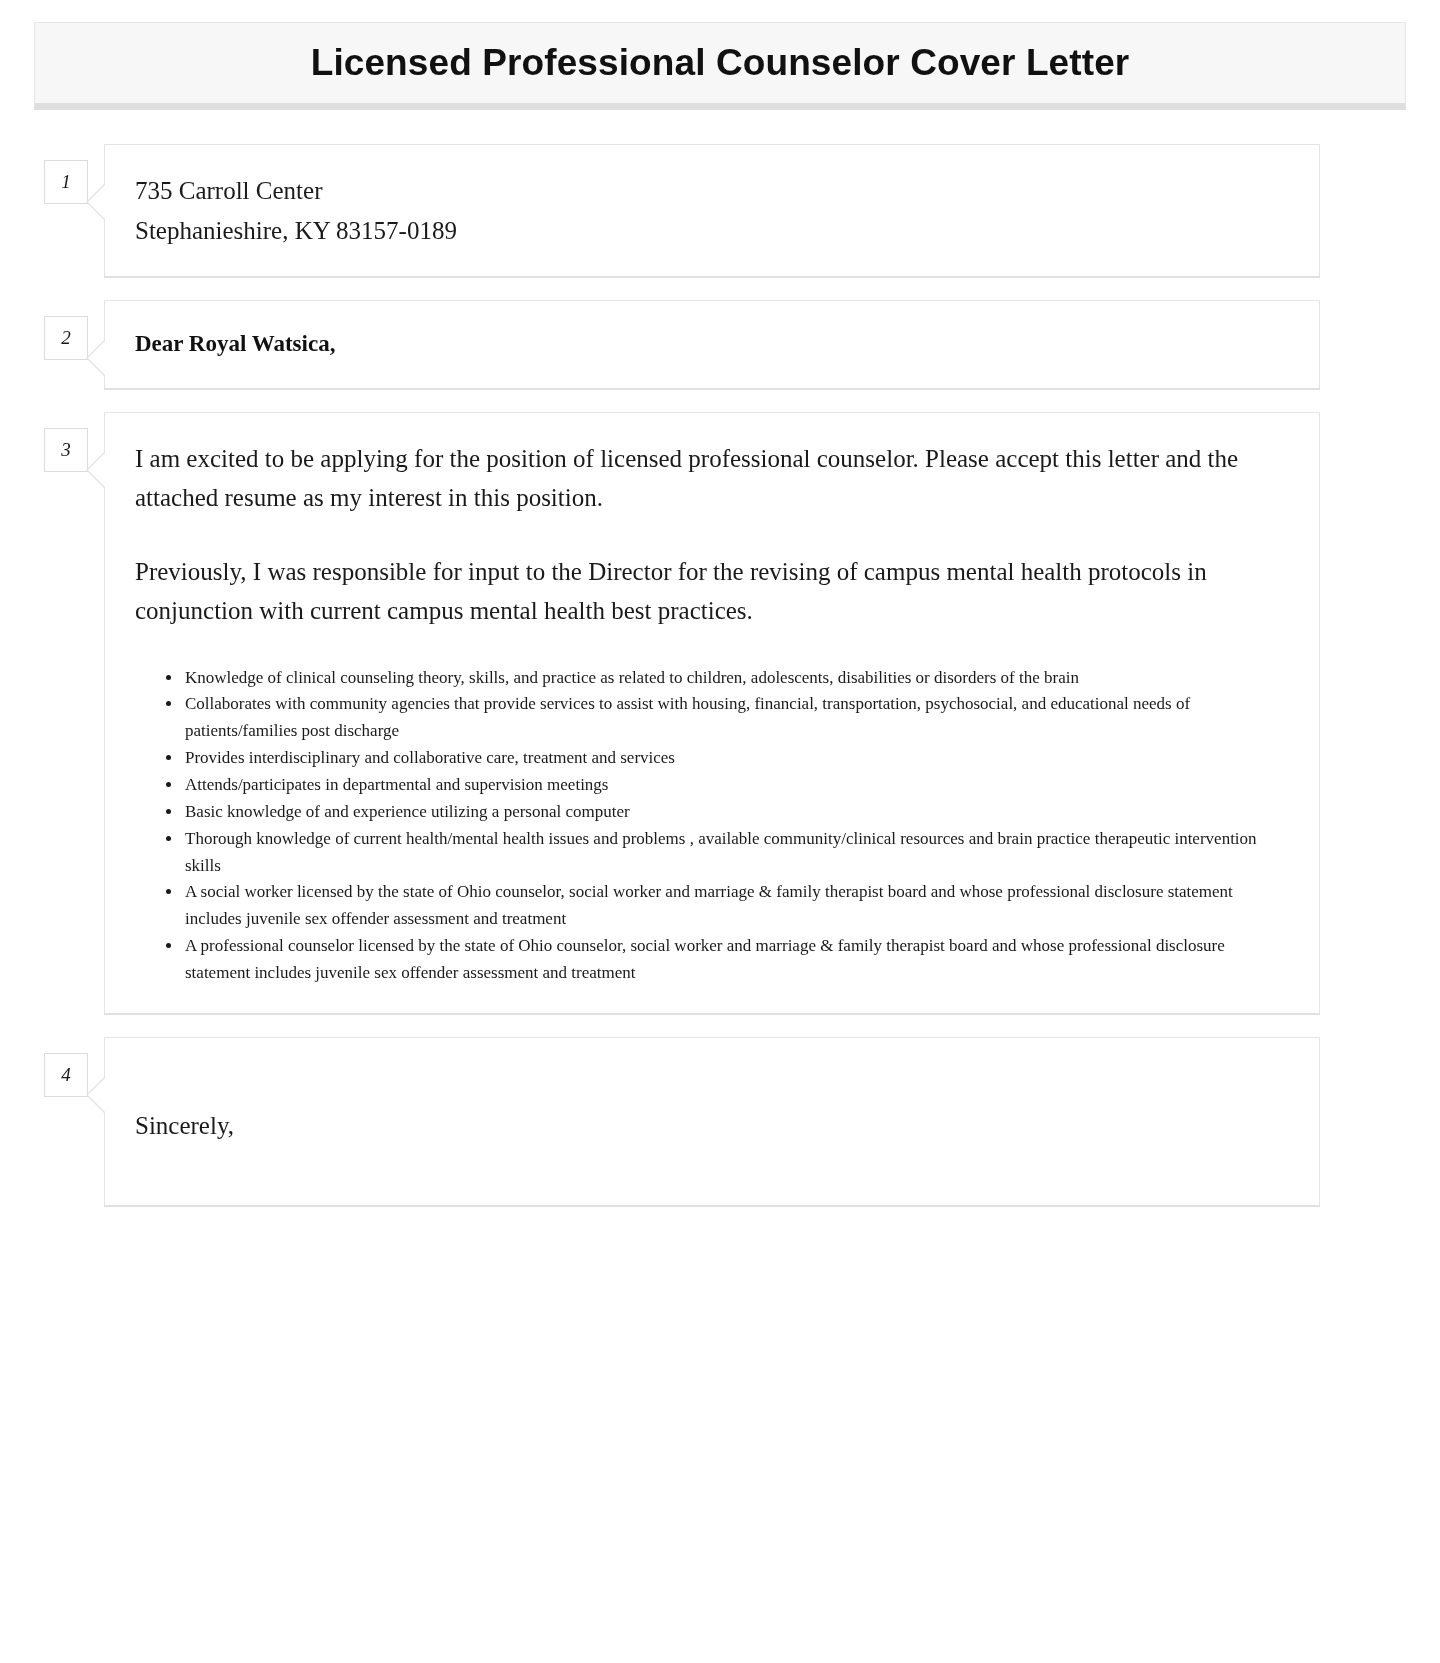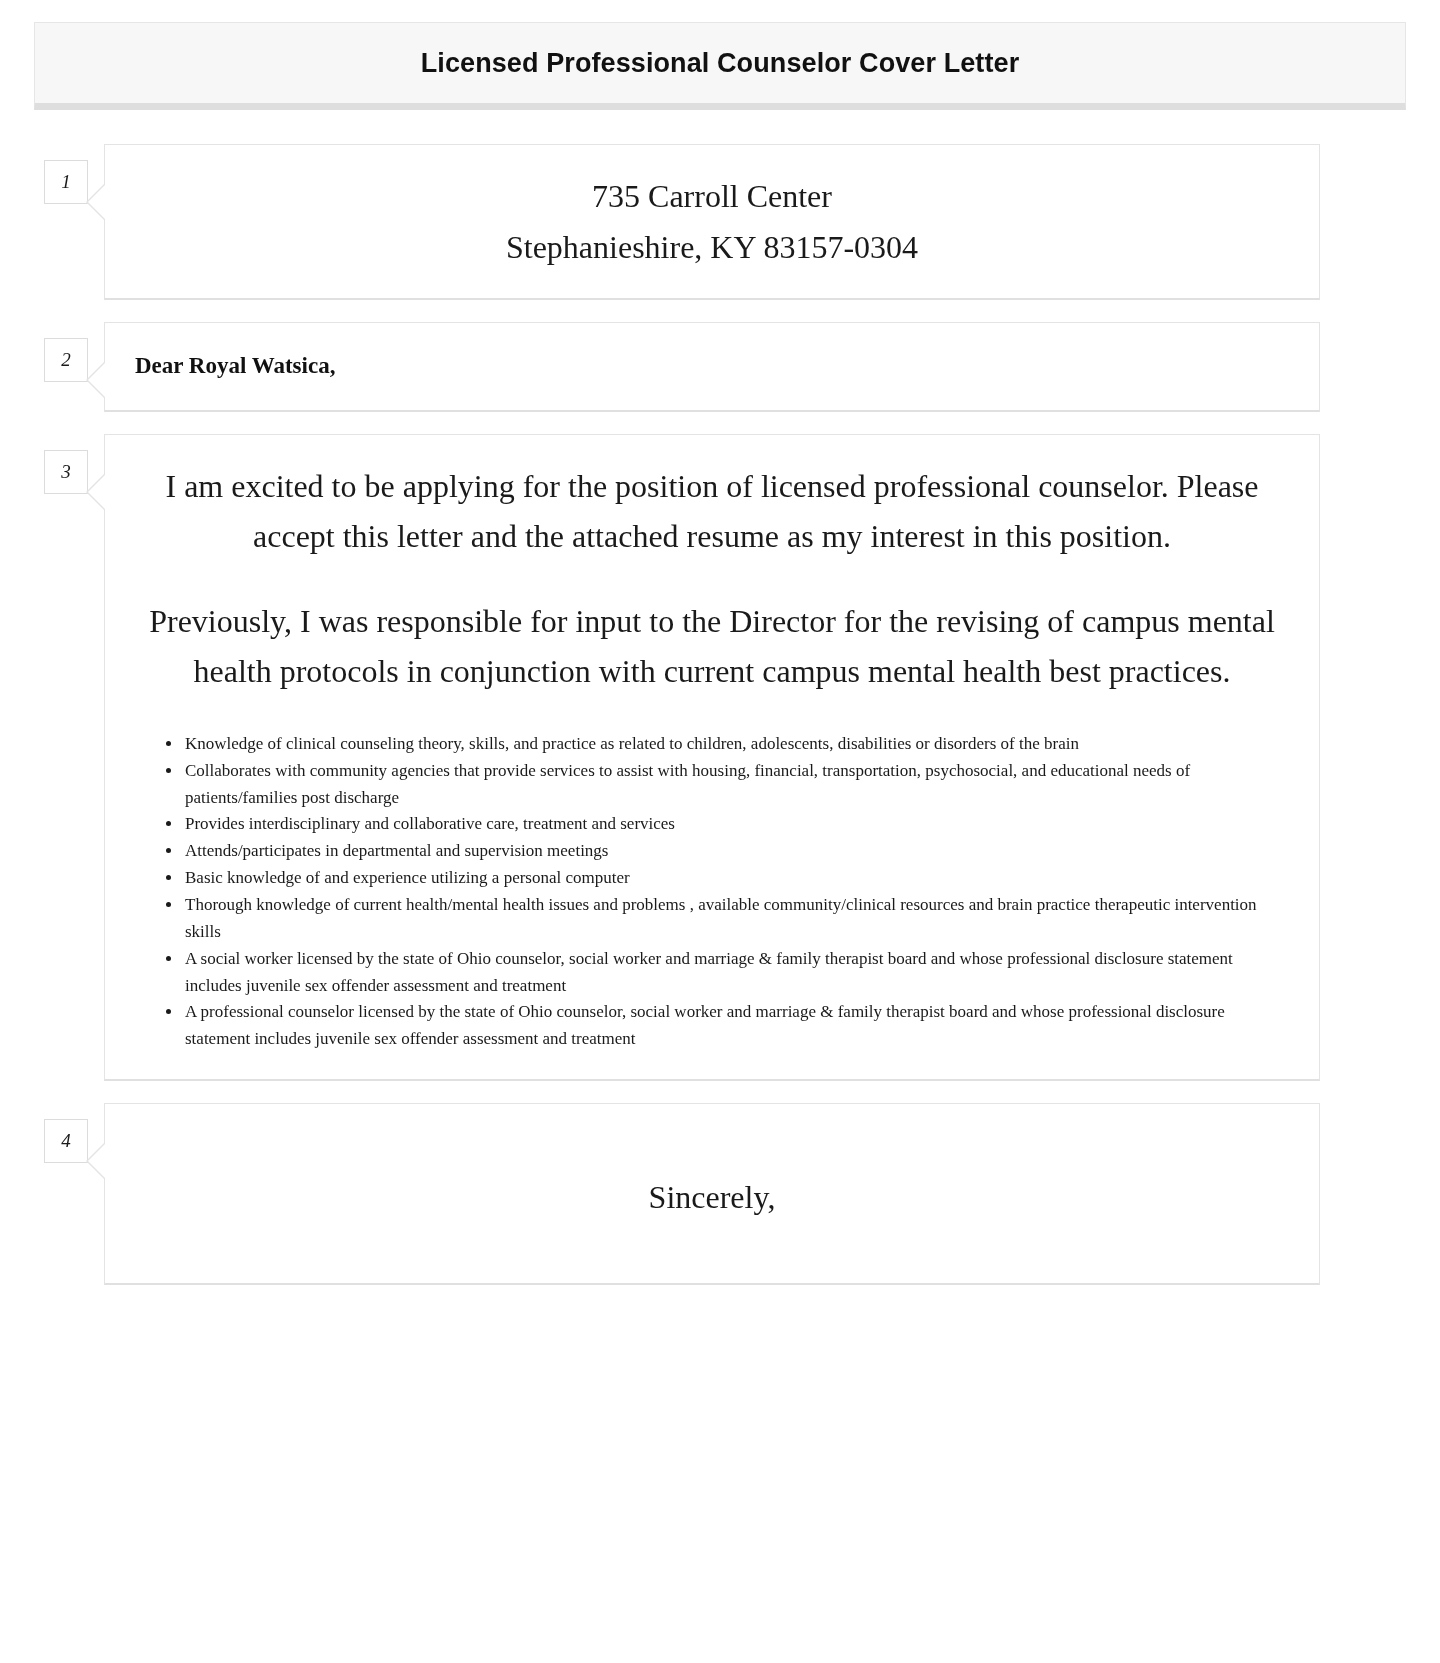--- a/index.html
+++ b/index.html
@@ -26,21 +26,21 @@
     border-bottom: 7px solid #dedede;
     box-sizing: border-box;
     height: 88px;
     display: flex;
     align-items: center;
     justify-content: center;
   }
   .doc-header .title {
     font-family: "Liberation Sans", "DejaVu Sans", sans-serif;
     font-weight: bold;
-    font-size: 27px;
+    font-size: 37px;
     color: #111111;
     letter-spacing: 0.1px;
     text-align: left;
   }
 
   
   .sections {
     margin-top: 34px;
   }
   .section-row {
@@ -102,24 +102,23 @@
   .notch-inner {
     left: -17px;
     border-top: 19px solid transparent;
     border-bottom: 19px solid transparent;
     border-right: 19px solid #ffffff;
   }
 
   
   .line,
   .para {
-    font-size: 32px;
+    font-size: 25px;
     line-height: 1.58;
     color: #1a1a1a;
-    text-align: center;
   }
   .para { margin: 0 0 34px 0; }
   .para:last-child { margin-bottom: 0; }
   .line { margin: 0; }
   .strong-line {
     font-size: 23px;
     line-height: 1.5;
     font-weight: bold;
     color: #111111;
     margin: 0;
@@ -153,21 +152,21 @@
   <div class="sections">
 
     <div class="section-row">
       <div class="badge-col">
         <div class="num-badge">1</div>
       </div>
       <div class="content-box">
         <span class="notch-outer"></span>
         <span class="notch-inner"></span>
         <p class="line">735 Carroll Center</p>
-        <p class="line">Stephanieshire, KY 83157-0304</p>
+        <p class="line">Stephanieshire, KY 83157-0189</p>
       </div>
     </div>
 
     <div class="section-row">
       <div class="badge-col">
         <div class="num-badge">2</div>
       </div>
       <div class="content-box">
         <span class="notch-outer"></span>
         <span class="notch-inner"></span>

